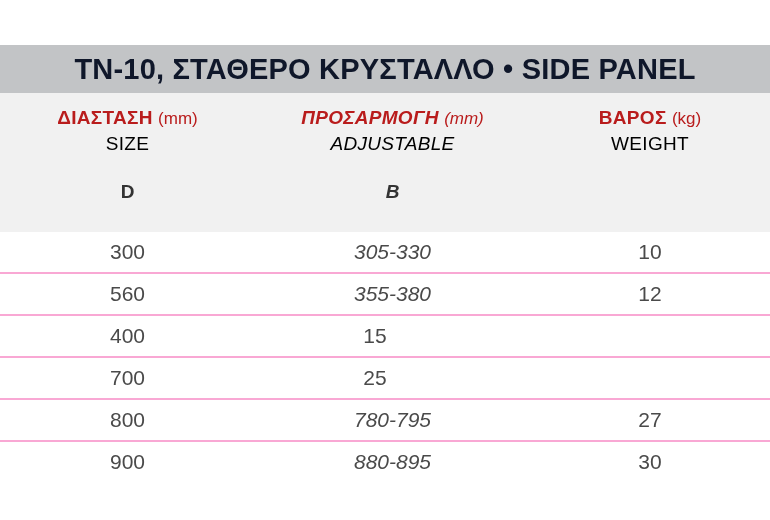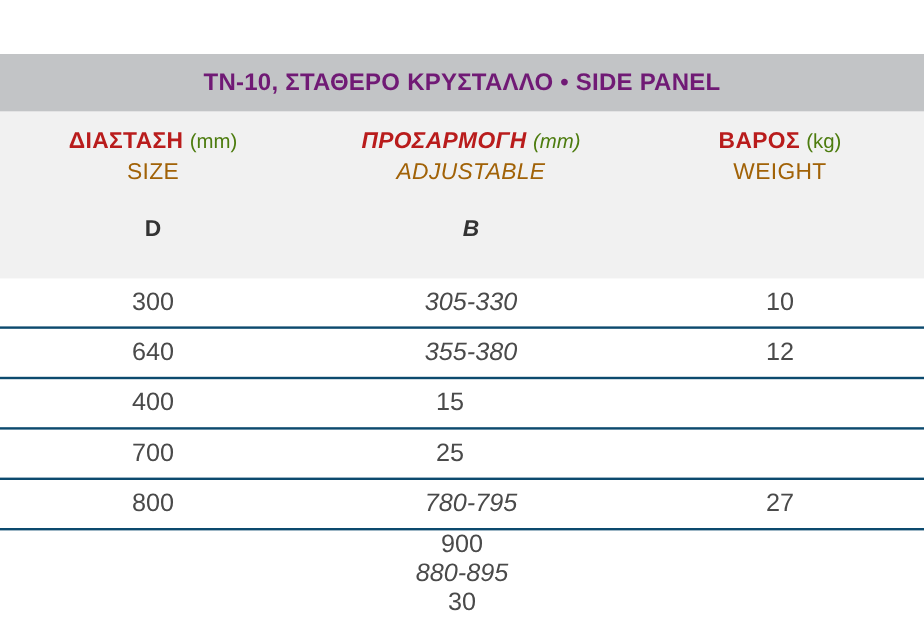--- a/index.html
+++ b/index.html
@@ -29,23 +29,23 @@
 
   
   .title-band {
     height: 48px;
     background: #c2c4c6;
     display: flex;
     align-items: center;
     justify-content: center;
   }
   .title-text {
-    font-size: 20px;
+    font-size: 29px;
     font-weight: bold;
-    color: #701a75;
+    color: #0f172a;
     letter-spacing: 0.2px;
     white-space: nowrap;
   }
 
   
   .header-block {
     background: #f1f1f1;
     height: 139px;
     position: relative;
   }
@@ -67,50 +67,49 @@
     padding-top: 14px;
     font-size: 19px;
   }
   .hdr-main {
     font-weight: bold;
     color: #b91c1c;
     letter-spacing: 0.3px;
   }
   .hdr-unit {
     font-weight: normal;
-    color: #4d7c0f;
+    color: #b91c1c;
     font-size: 17px;
   }
   .hdr-line2 {
     padding-top: 4px;
     font-size: 19px;
-    color: #a16207;
+    color: #000000;
     letter-spacing: 0.3px;
   }
   .hdr-line3 {
     padding-top: 26px;
     font-size: 19px;
     font-weight: bold;
     color: #333333;
   }
 
   
   .data-area {
     background: #ffffff;
   }
   .data-row {
     display: flex;
     width: 100%;
     height: 40px;
     align-items: center;
-    border-bottom: 2px solid #0c4a6e;
+    border-bottom: 2px solid #f9a8d4;
   }
   .data-row.last {
     border-bottom: none;
-    flex-direction: column;
   }
   .data-row .cell {
     text-align: center;
     font-size: 21px;
     color: #4a4a4a;
   }
 </style>
 </head>
 <body>
 
@@ -155,21 +154,21 @@
 
   <div class="data-area">
 
     <div class="data-row">
       <div class="cell col-1">300</div>
       <div class="cell col-2">305-330</div>
       <div class="cell col-3">10</div>
     </div>
 
     <div class="data-row">
-      <div class="cell col-1">640</div>
+      <div class="cell col-1">560</div>
       <div class="cell col-2">355-380</div>
       <div class="cell col-3">12</div>
     </div>
 
     <div class="data-row">
       <div class="cell col-1">400</div>
       <div class="cell col-3">15</div>
     </div>
 
     <div class="data-row">

